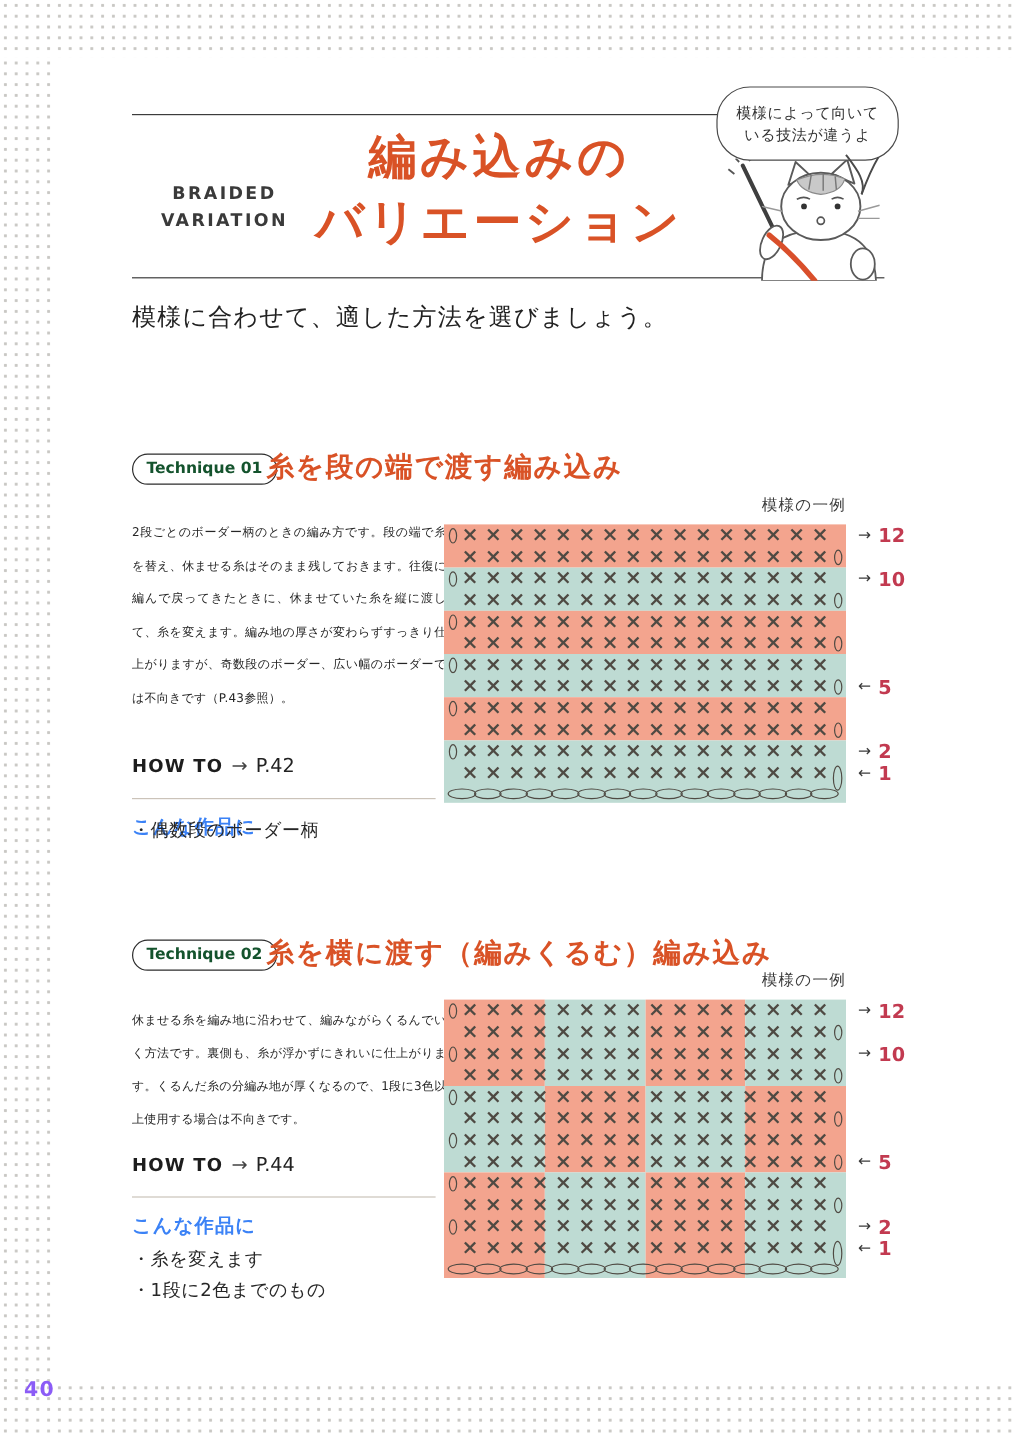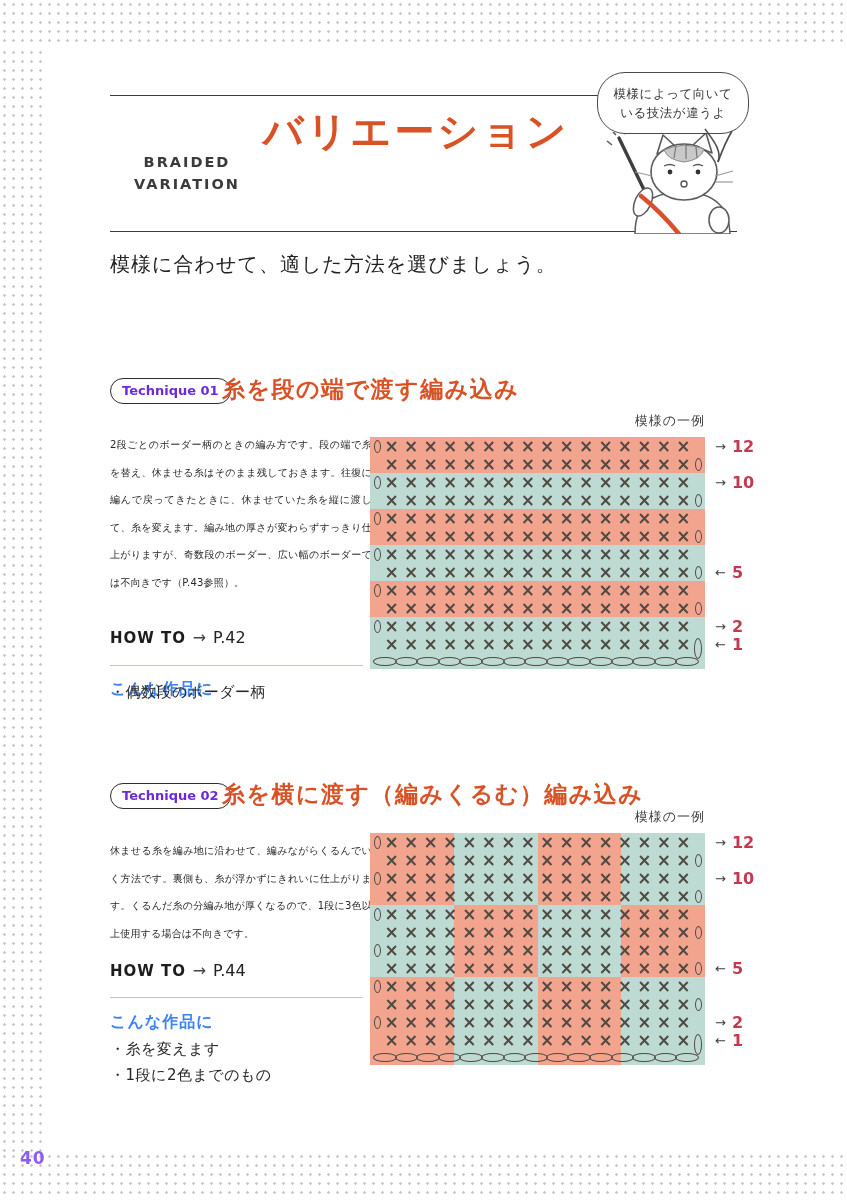--- a/index.html
+++ b/index.html
@@ -29,21 +29,21 @@
   #bubble{position:absolute;left:597px;top:72px;width:150px;height:60px;border:1.6px solid #4a4a4a;
     border-radius:28px;background:#fff;z-index:4;display:flex;flex-direction:column;justify-content:center;
     text-align:center;font-size:12.5px;line-height:19px;color:#333;letter-spacing:0.5px;}
   #bubble-tail{position:absolute;left:698px;top:128px;z-index:4;}
   #cat{position:absolute;left:605px;top:132px;z-index:3;}
 
   #intro{position:absolute;left:110px;top:246px;width:620px;font-size:20px;line-height:37px;
     color:#222;letter-spacing:1px;}
 
   .tech-badge{position:absolute;left:110px;border:1.7px solid #2d2d2d;border-radius:14px;
-    padding:0 11px;height:24px;line-height:24px;font-size:13px;font-weight:bold;color:#6d28d9;background:#fff;}
+    padding:0 11px;height:24px;line-height:24px;font-size:13px;font-weight:bold;color:#14532d;background:#fff;}
   #badge1{top:378px;} #badge2{top:783px;}
   .tech-title{position:absolute;left:222px;font-size:23px;font-weight:bold;color:#d95226;letter-spacing:1.5px;}
   #ttitle1{top:374px;} #ttitle2{top:779px;}
 
   .chart-caption{position:absolute;left:370px;width:335px;text-align:right;font-size:13px;
     color:#3b3b3b;letter-spacing:1px;}
   #cap1{top:412px;} #cap2{top:808px;}
 
   .body-text{position:absolute;left:110px;width:262px;font-size:10px;line-height:27.5px;
     color:#262626;text-align:justify;letter-spacing:0.2px;}
@@ -86,20 +86,21 @@
 <div class="dots" id="dots-bottom"></div>
 <div id="page-num">40</div>
 
 <div class="rule" id="rule-top"></div>
 <div class="rule" id="rule-bottom"></div>
 <div id="eyebrow">
   <div>BRAIDED</div>
   <div>VARIATION</div>
 </div>
 <div id="main-title">
+  <div>編み込みの</div>
   <div>バリエーション</div>
 </div>
 
 <div id="bubble">
   <div>模様によって向いて</div>
   <div>いる技法が違うよ</div>
 </div>
 <svg id="bubble-tail" width="40" height="36" viewBox="0 0 40 36">
   <path d="M7,1 C16,13 24,23 20,34" stroke="#4a4a4a" fill="none" stroke-width="1.6"></path>
   <path d="M34,3 C28,13 24,23 20,34" stroke="#4a4a4a" fill="none" stroke-width="1.6"></path>

